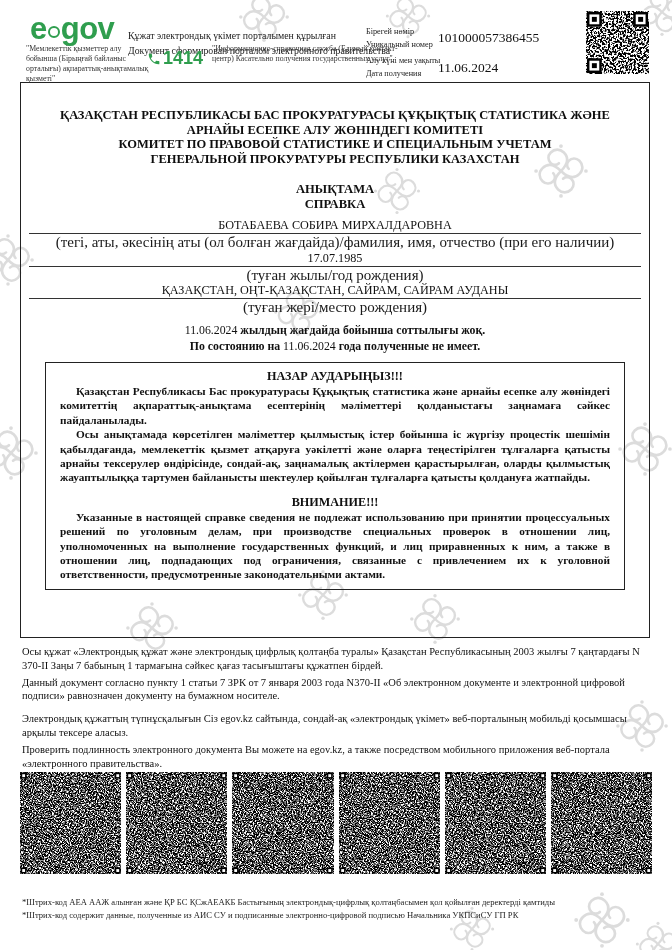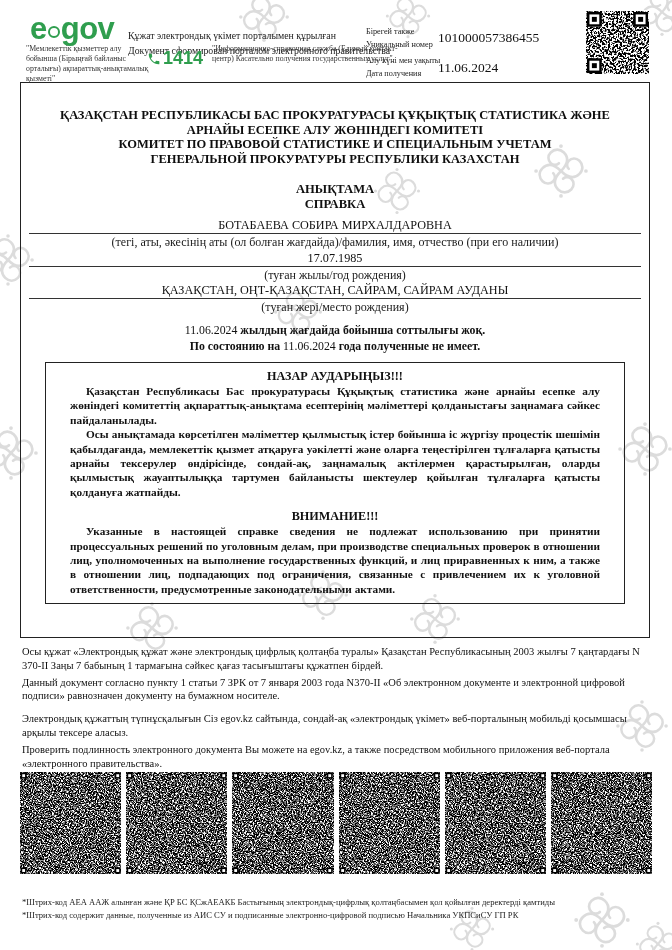--- a/index.html
+++ b/index.html
@@ -22,25 +22,25 @@
   .meta-value{position:absolute;left:438px;font-size:13.5px;color:#111;z-index:2;}
   .qr{position:absolute;left:585px;top:10px;width:65px;height:65px;z-index:2;background:#fff;}
   
   .mainbox{position:absolute;left:20px;top:82px;width:630px;height:556px;
            border:1.6px solid #222;text-align:center;z-index:1;box-sizing:border-box;}
   .org-title{margin-top:25px;font-weight:bold;font-size:12.5px;line-height:14.5px;color:#0e0e0e;}
   .doc-type{margin-top:16px;font-weight:bold;font-size:12.6px;line-height:15px;}
   .field{margin-top:7px;}
   .field-value{font-size:12.2px;line-height:13px;padding:0 10px;}
   .field-rule{height:0;border-bottom:1.1px solid #333;margin:1px 8px 0;}
-  .field-caption{font-size:12px;line-height:12px;padding-top:2px;color:#1a1a1a;}
+  .field-caption{font-size:15px;line-height:12px;padding-top:2px;color:#1a1a1a;}
   .status{margin-top:9px;font-size:11.8px;line-height:16px;}
   .status .b{font-weight:bold;}
   .attbox{width:580px;margin:8px auto 0;border:1.4px solid #222;box-sizing:border-box;
-          padding:4px 24px 7px;text-align:left;}
+          padding:4px 14px 7px;text-align:left;}
   .att-title{text-align:center;font-weight:bold;font-size:12.2px;margin:2px 0 0;}
   .att-p{font-weight:bold;font-size:11.3px;line-height:14.4px;text-align:justify;
          text-indent:16px;margin:0;}
   .att-gap{margin-top:10px;}
   
   .legal{position:absolute;left:22px;top:645px;width:630px;font-size:10.5px;line-height:13.8px;
          text-align:left;color:#111;z-index:1;}
   .legal p{margin:0 0 3px;}
   .legal p.sp{margin-top:9px;}
   
@@ -155,21 +155,21 @@
   <div class="phone">
     <svg width="14" height="14" viewBox="0 0 24 24">
         <path fill="#2f9e4e" d="M6.6 10.8c1.5 2.9 3.8 5.2 6.7 6.7l2.2-2.2c.3-.3.7-.4 1-.3 1.2.4 2.4.6 3.7.6.6 0 1 .4 1 1V20c0 .6-.4 1-1 1C10.9 21 3 13.1 3 3.8c0-.6.4-1 1-1h3.4c.6 0 1 .4 1 1 0 1.3.2 2.5.6 3.7.1.3 0 .7-.3 1l-2.1 2.3z"></path>
       </svg>
     <span>1414</span>
   </div>
 
   <div class="cc-note cc-ru">"Информационно-справочная служба (Единый контакт-центр) Касательно получения государственных услуг"</div>
 
   <div class="meta-label" style="top:26px">
-    <div>Бірегей также</div>
+    <div>Бірегей нөмір</div>
     <div>Уникальный номер</div>
   </div>
   <div class="meta-value" style="top:30px">101000057386455</div>
 
   <div class="meta-label" style="top:55px">
     <div>Алу күні мен уақыты</div>
     <div>Дата получения</div>
   </div>
   <div class="meta-value" style="top:60px">11.06.2024</div>
 

